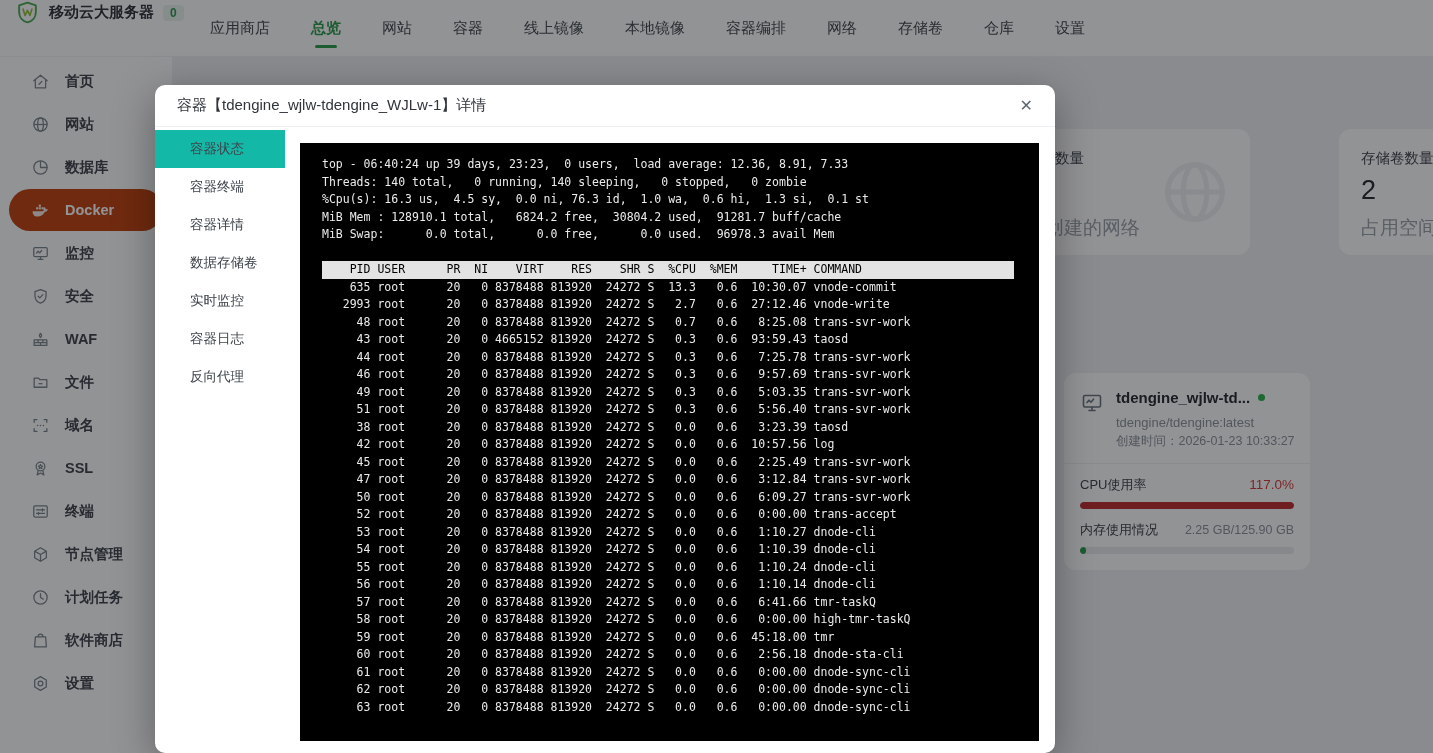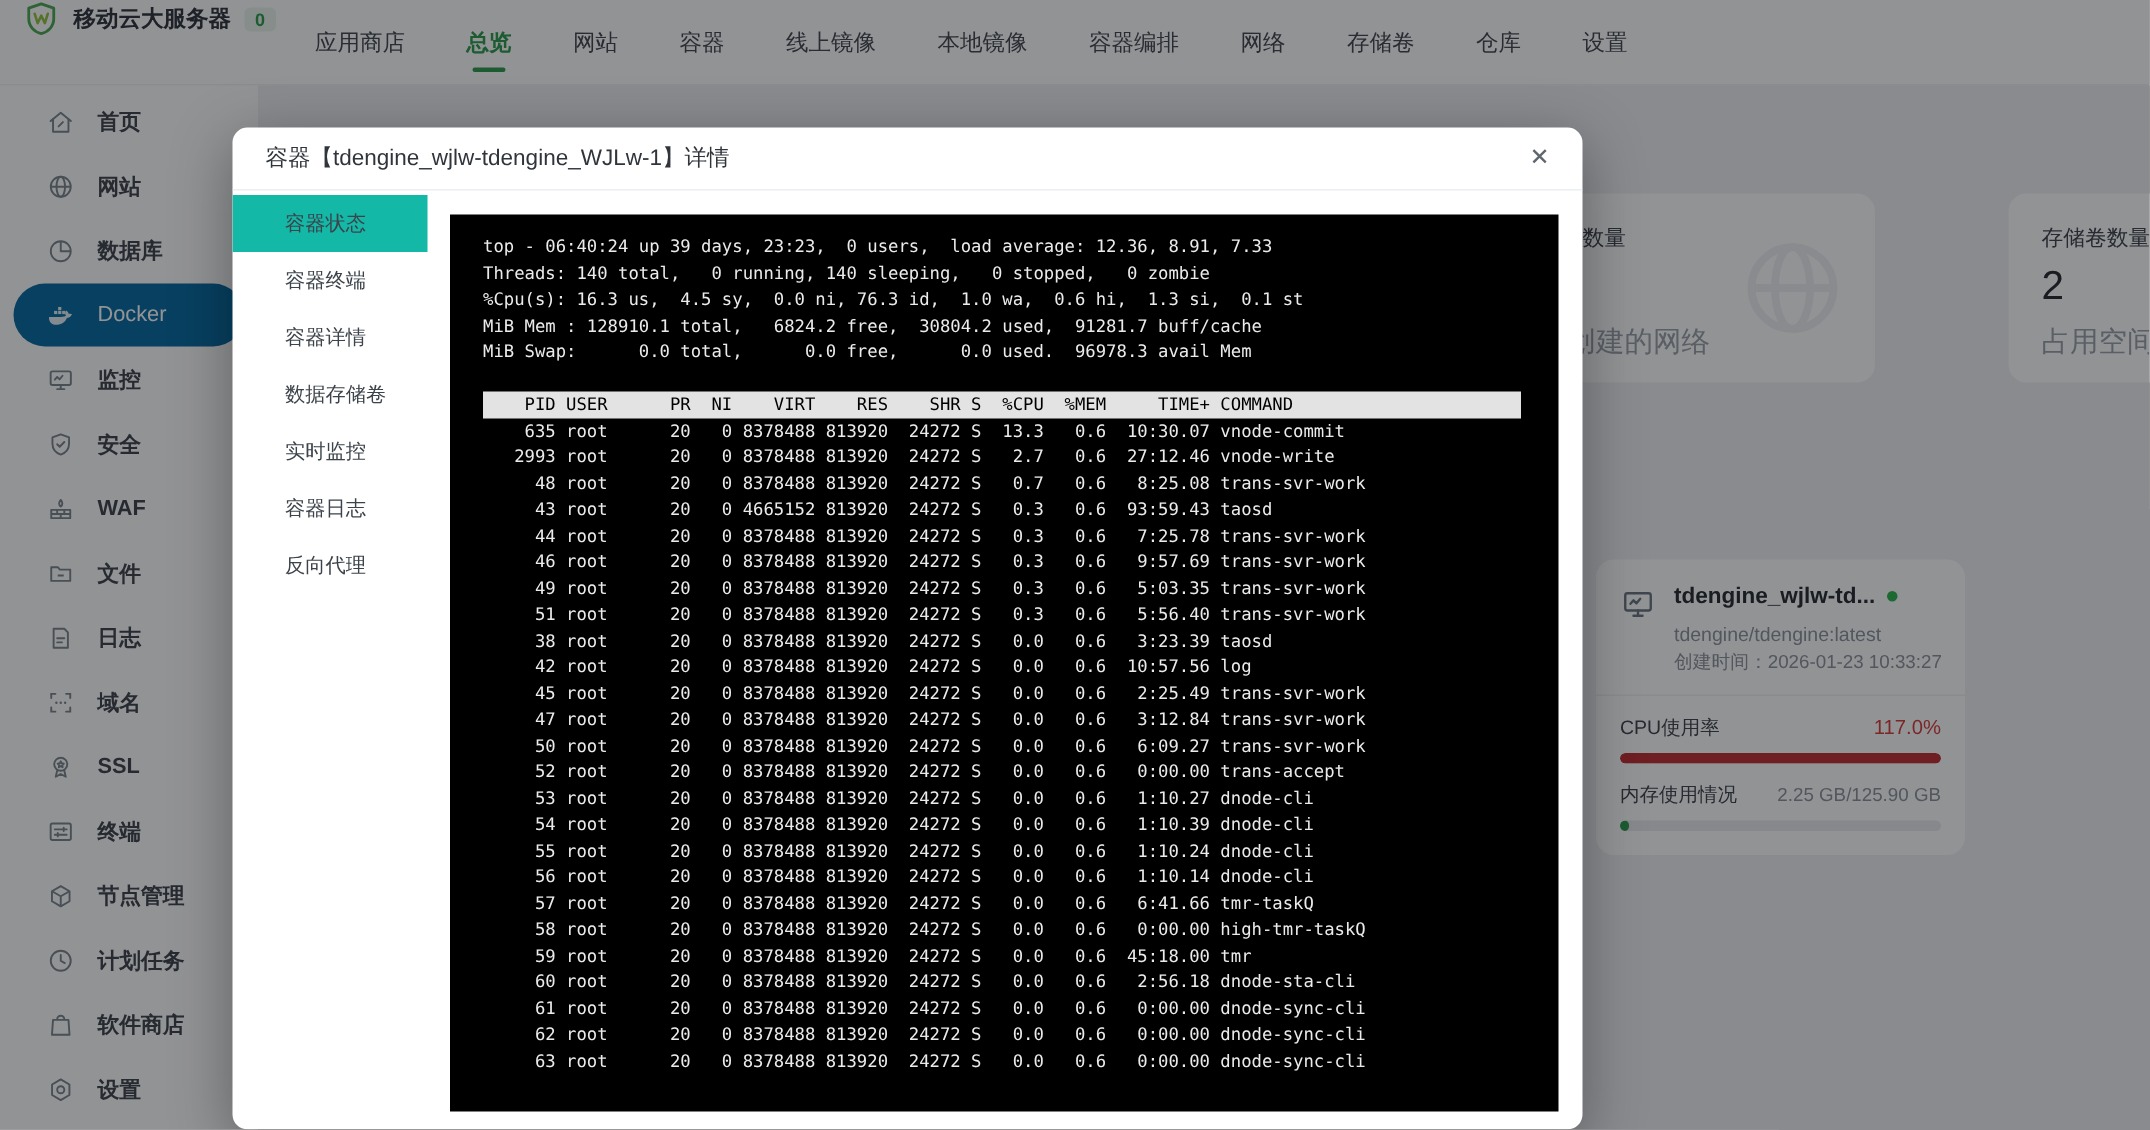--- a/index.html
+++ b/index.html
@@ -21,21 +21,21 @@
     cursor:pointer; white-space:nowrap; }
   .tab.active { color:#2a9949; font-weight:600; }
   .tab.active::after { content:""; position:absolute; bottom:8px; left:50%;
     transform:translateX(-50%); width:22px; height:3px; border-radius:2px; background:#2a9949; }
 
   .sidebar { position:absolute; top:57px; left:0; bottom:0; width:172px; background:#fff;
     padding-top:2px; z-index:1; }
   .side-item { height:42px; margin:1px 9px; border-radius:21px; display:flex; align-items:center;
     gap:15px; padding-left:22px; color:#3d434a; font-size:14.5px; cursor:pointer;font-weight:bold; }
   .side-item .icn { width:19px; height:19px; color:#79838a; flex:none; }
-  .side-item.active { background:#0369a1; color:#fff; font-weight:400; }
+  .side-item.active { background:#c2410c; color:#fff; font-weight:700; }
   .side-item.active .icn { color:rgba(255,255,255,.9); }
 
   .stat-card { position:absolute; top:129px; width:246px; height:126px; background:#fff;
     border-radius:12px; padding:20px 22px; overflow:hidden; }
   .network-card { left:1004px; }
   .volume-card { left:1339px; }
   .stat-title { font-size:14.5px; color:#3d434a; }
   .stat-value { font-size:27px; color:#23272d; margin-top:7px; }
   .stat-sub { font-size:19px; color:#9aa1a9; margin-top:9px; }
   .stat-sub .green { color:#2a9949; }
@@ -288,26 +288,20 @@
         <span>WAF</span>
       </div>
 
       <div class="side-item">
         <svg class="icn">
           <use href="#ic-folder"></use>
         </svg>
         <span>文件</span>
       </div>
 
-      <div class="side-item">
-        <svg class="icn">
-          <use href="#ic-log"></use>
-        </svg>
-        <span>日志</span>
-      </div>
 
       <div class="side-item">
         <svg class="icn">
           <use href="#ic-domain"></use>
         </svg>
         <span>域名</span>
       </div>
 
       <div class="side-item">
         <svg class="icn">

